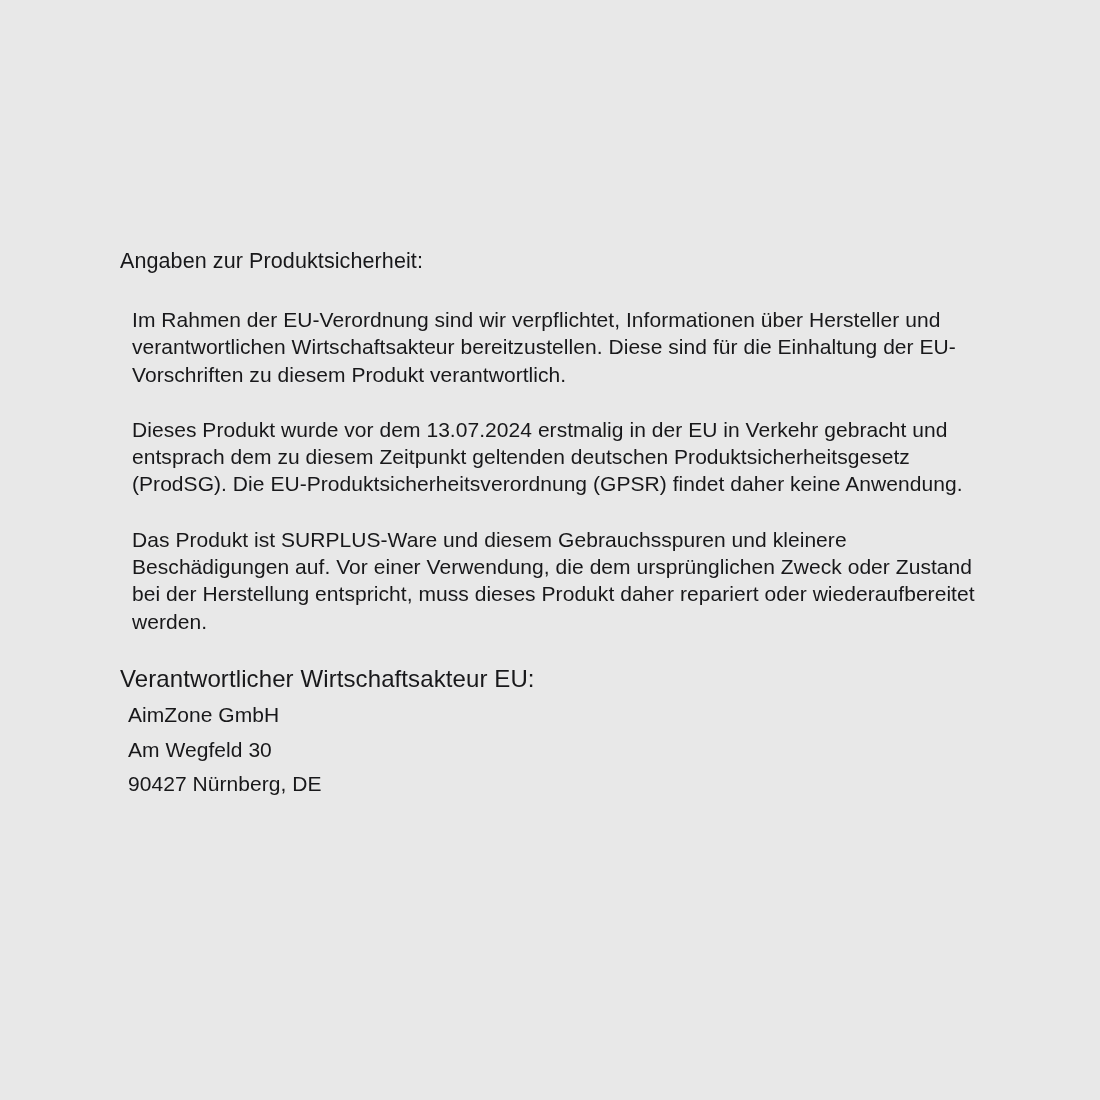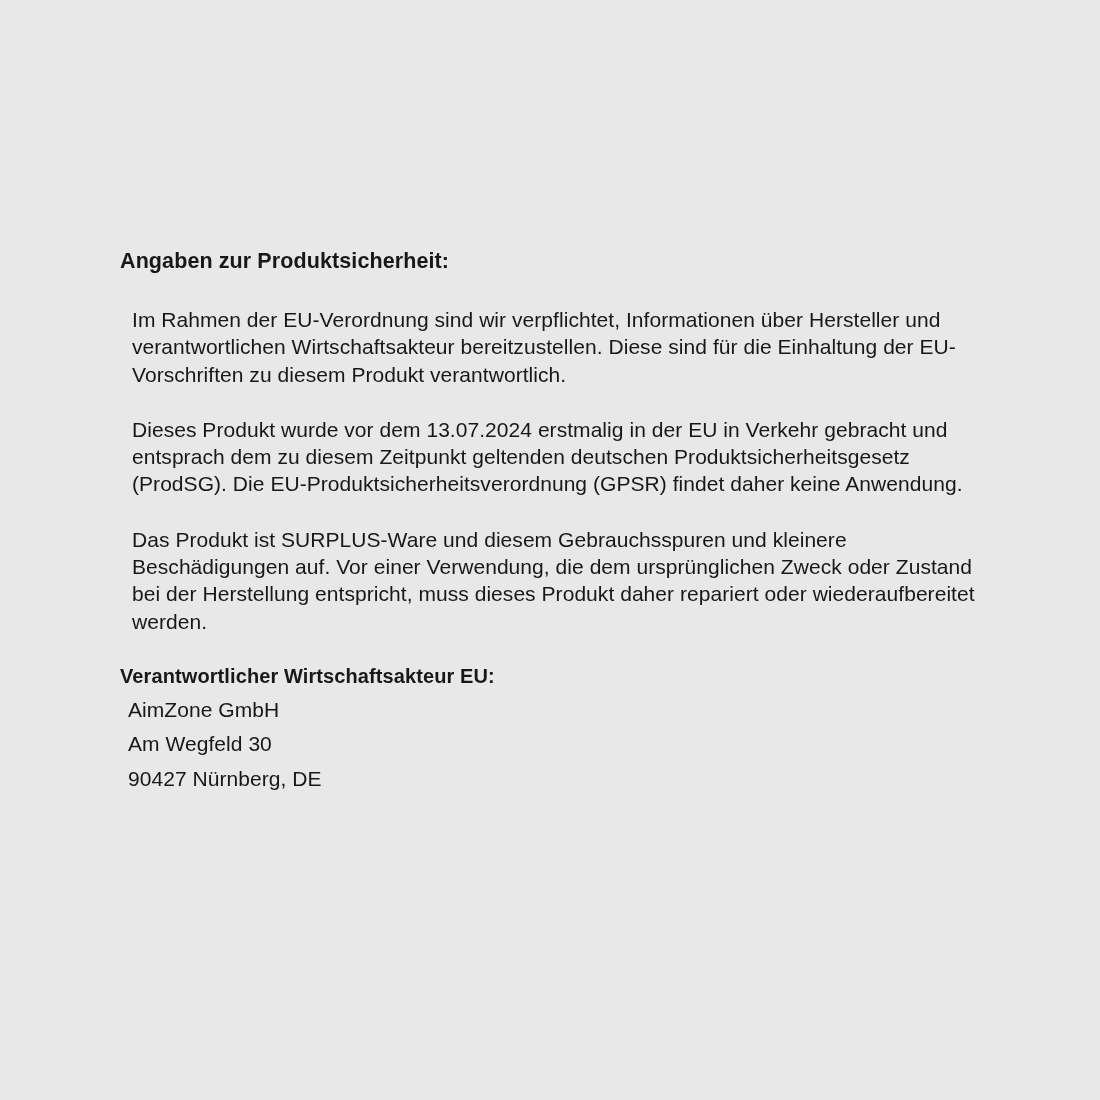--- a/index.html
+++ b/index.html
@@ -19,37 +19,37 @@
     width: 1100px;
     height: 1100px;
     box-sizing: border-box;
     padding: 248px 105px 0 120px;
   }
   .doc {
     max-width: 875px;
   }
   .heading {
     font-size: 21.5px;
-    font-weight: bold;
+    font-weight: normal;
     line-height: 1.30;
     letter-spacing: 0.1px;
     margin: 0 0 30px 0;
   }
   .para {
     font-size: 21px;
     line-height: 1.30;
     letter-spacing: 0.05px;
     margin: 0 0 28px 12px;
   }
   .para.tight {
     margin-bottom: 28px;
   }
   .block-heading {
-    font-size: 20px;
-    font-weight: bold;
+    font-size: 24px;
+    font-weight: normal;
     line-height: 1.30;
     letter-spacing: 0.1px;
     margin: 0 0 5px 0;
   }
   .addr-line {
     font-size: 21px;
     line-height: 1.265;
     letter-spacing: 0.05px;
     margin: 8px;
   }

